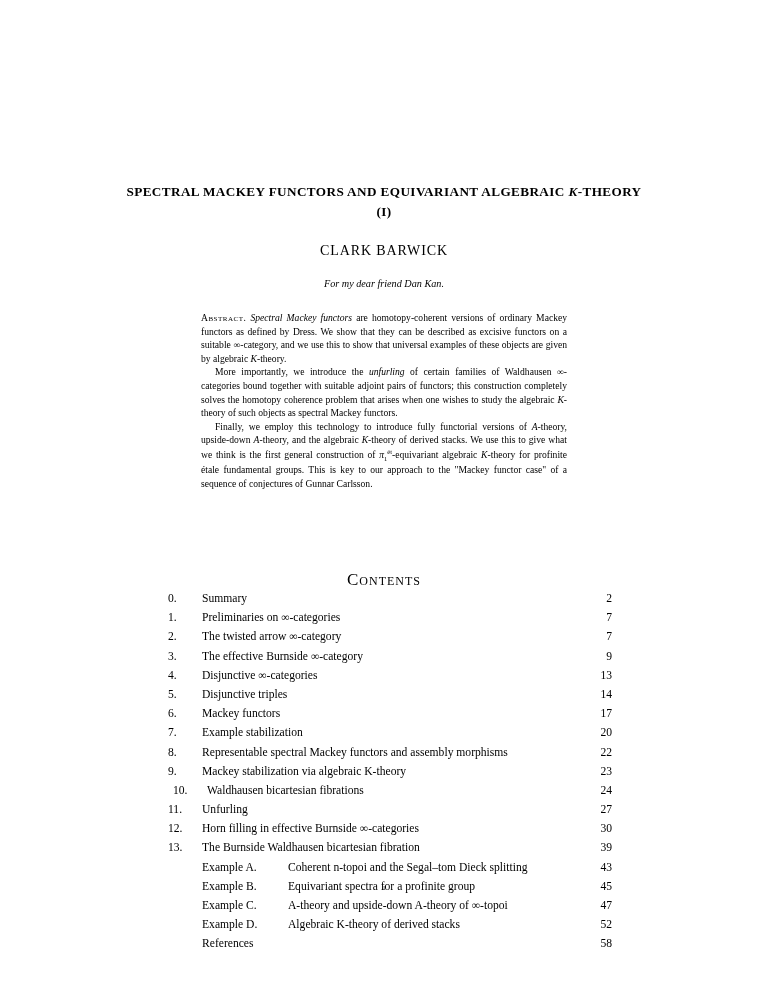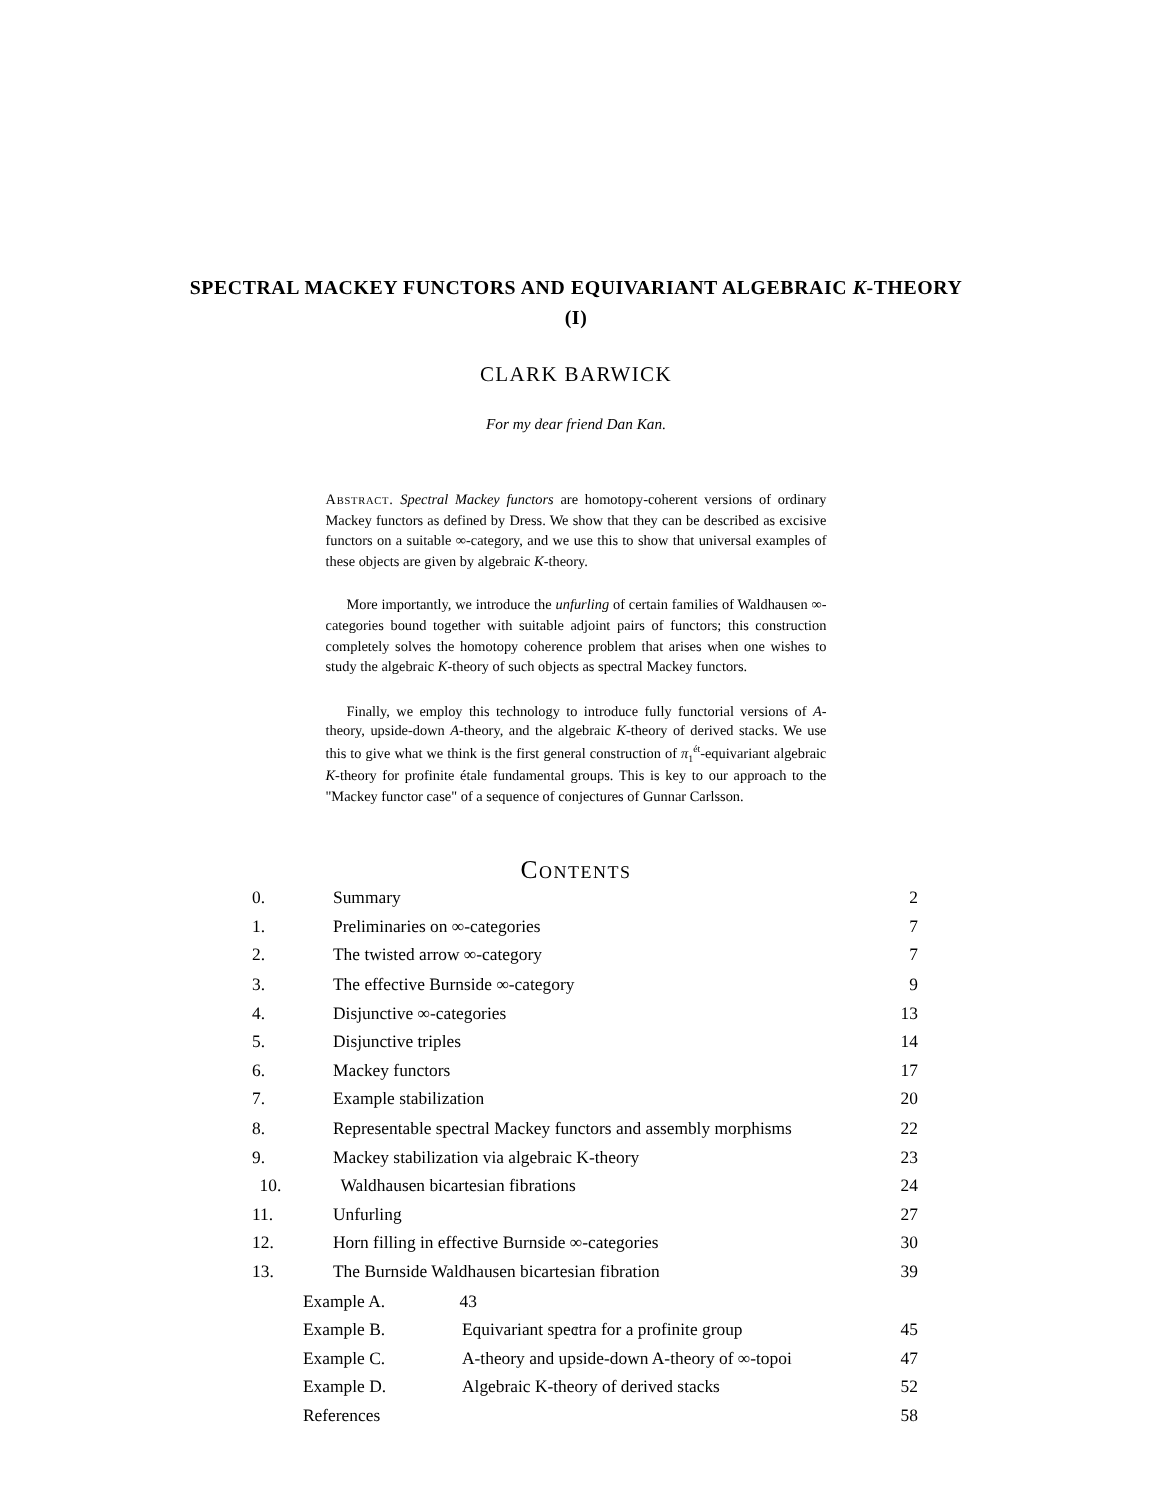--- a/index.html
+++ b/index.html
@@ -62,21 +62,21 @@
   .abstract {
     position: absolute;
     left: 201px;
     top: 311px;
     width: 366px;
     font-size: 9.6px;
     line-height: 1.42;
     text-align: justify;
   }
   .abstract p {
-    margin: 16px;
+    margin: 0;
     text-indent: 14px;
   }
   .abstract p.first {
     text-indent: 0;
   }
   .abstract-label {
     font-variant: small-caps;
     letter-spacing: 0.5px;
   }
   .abstract em {
@@ -111,21 +111,20 @@
   }
   .toc-num.wide {
     width: 86px;
     flex: 0 0 86px;
     margin-left: 34px;
   }
   .toc-title {
     flex: 1 1 auto;
     white-space: nowrap;
     overflow: hidden;
-    margin-left: 20px;
   }
   .toc-page {
     flex: 0 0 auto;
     text-align: right;
     width: 30px;
   }
   .toc-row.indent .toc-num {
     padding-left: 5px;
   }
   .italic {
@@ -238,20 +237,21 @@
       <span class="toc-title">Horn filling in effective Burnside ∞-categories</span>
       <span class="toc-page">30</span>
     </div>
     <div class="toc-row">
       <span class="toc-num">13.</span>
       <span class="toc-title">The Burnside Waldhausen bicartesian fibration</span>
       <span class="toc-page">39</span>
     </div>
     <div class="toc-row">
       <span class="toc-num wide">Example A.</span>
+      <span class="toc-title">Coherent n-topoi and the Segal–tom Dieck splitting</span>
       <span class="toc-page">43</span>
     </div>
     <div class="toc-row">
       <span class="toc-num wide">Example B.</span>
       <span class="toc-title">Equivariant spectra for a profinite group</span>
       <span class="toc-page">45</span>
     </div>
     <div class="toc-row">
       <span class="toc-num wide">Example C.</span>
       <span class="toc-title">A-theory and upside-down A-theory of ∞-topoi</span>

